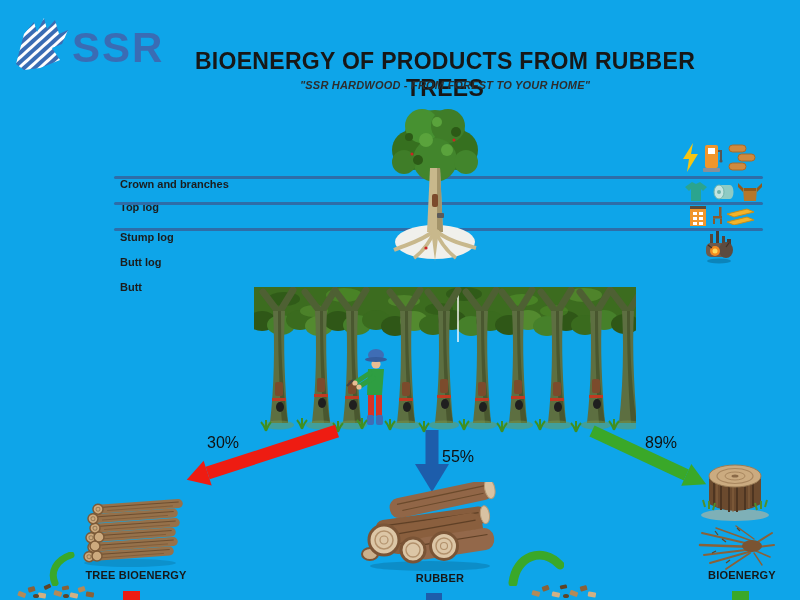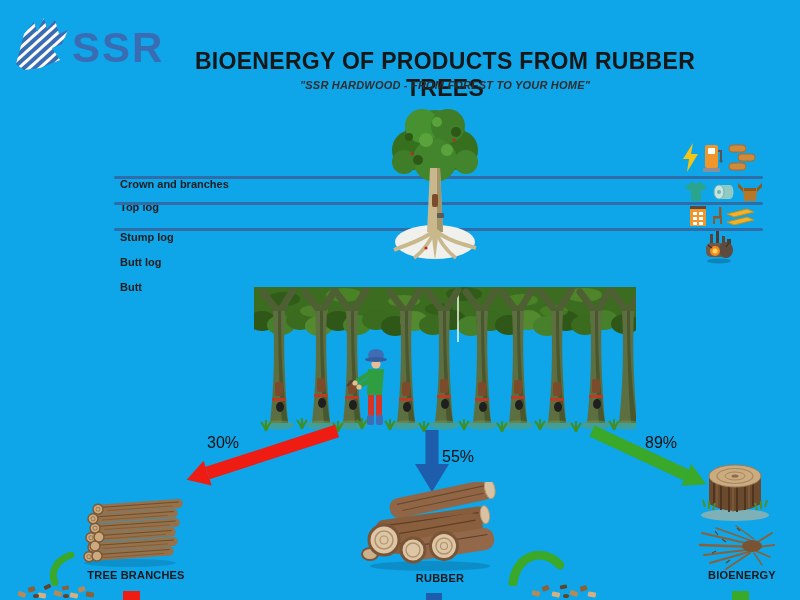--- a/index.html
+++ b/index.html
@@ -402,17 +402,17 @@
       <rect x="52" y="4" width="7" height="5" rx="1" fill="#8a6138" transform="rotate(-15 55 6)"></rect>
       <rect x="60" y="10" width="8" height="5" rx="1" fill="#d2b084" transform="rotate(10 64 12)"></rect>
       <ellipse cx="38" cy="14" rx="3" ry="2" fill="#5f4426"></ellipse>
     </g>
   </svg>
 
   <div class="bar" style="left:123px;top:591px;width:17px;height:9px;background:#ee1c12"></div>
   <div class="bar" style="left:426px;top:593px;width:16px;height:7px;background:#1d5dab"></div>
   <div class="bar" style="left:732px;top:591px;width:17px;height:9px;background:#3aa829"></div>
 
-  <div class="prodlbl" style="left:66px;top:569px;width:140px">TREE BRANCHES</div>
+  <div class="prodlbl" style="left:66px;top:569px;width:140px">TREE BIOENERGY</div>
   <div class="prodlbl" style="left:380px;top:572px;width:120px">RUBBER</div>
   <div class="prodlbl" style="left:682px;top:569px;width:120px">BIOENERGY</div>
 
 </div>
 
 </body></html>

